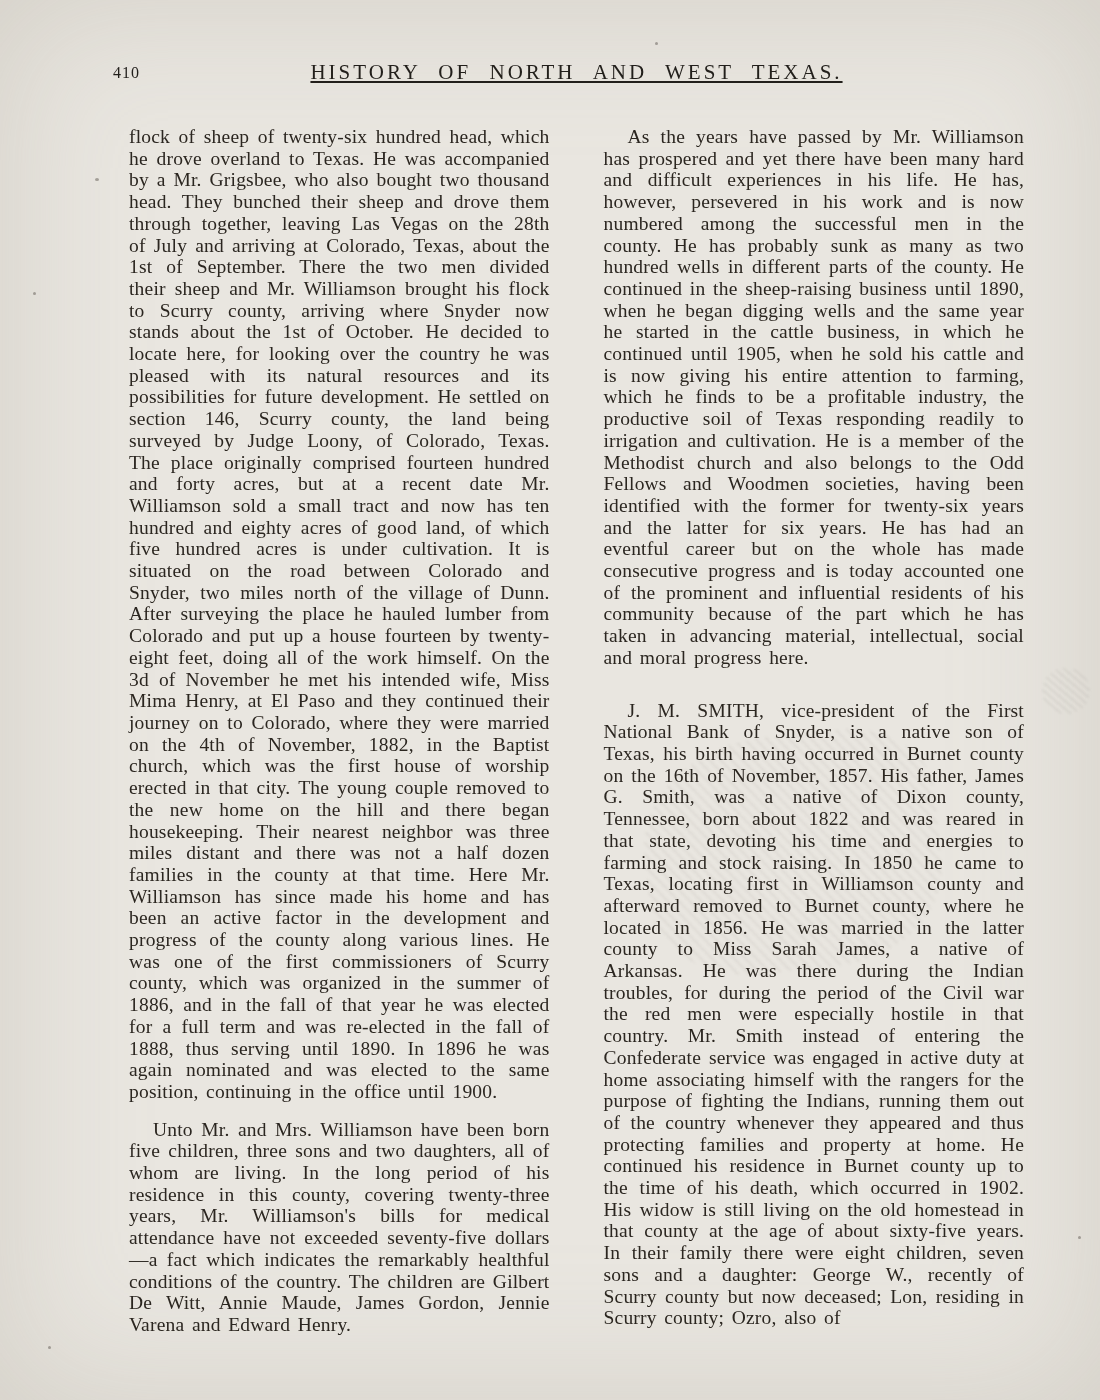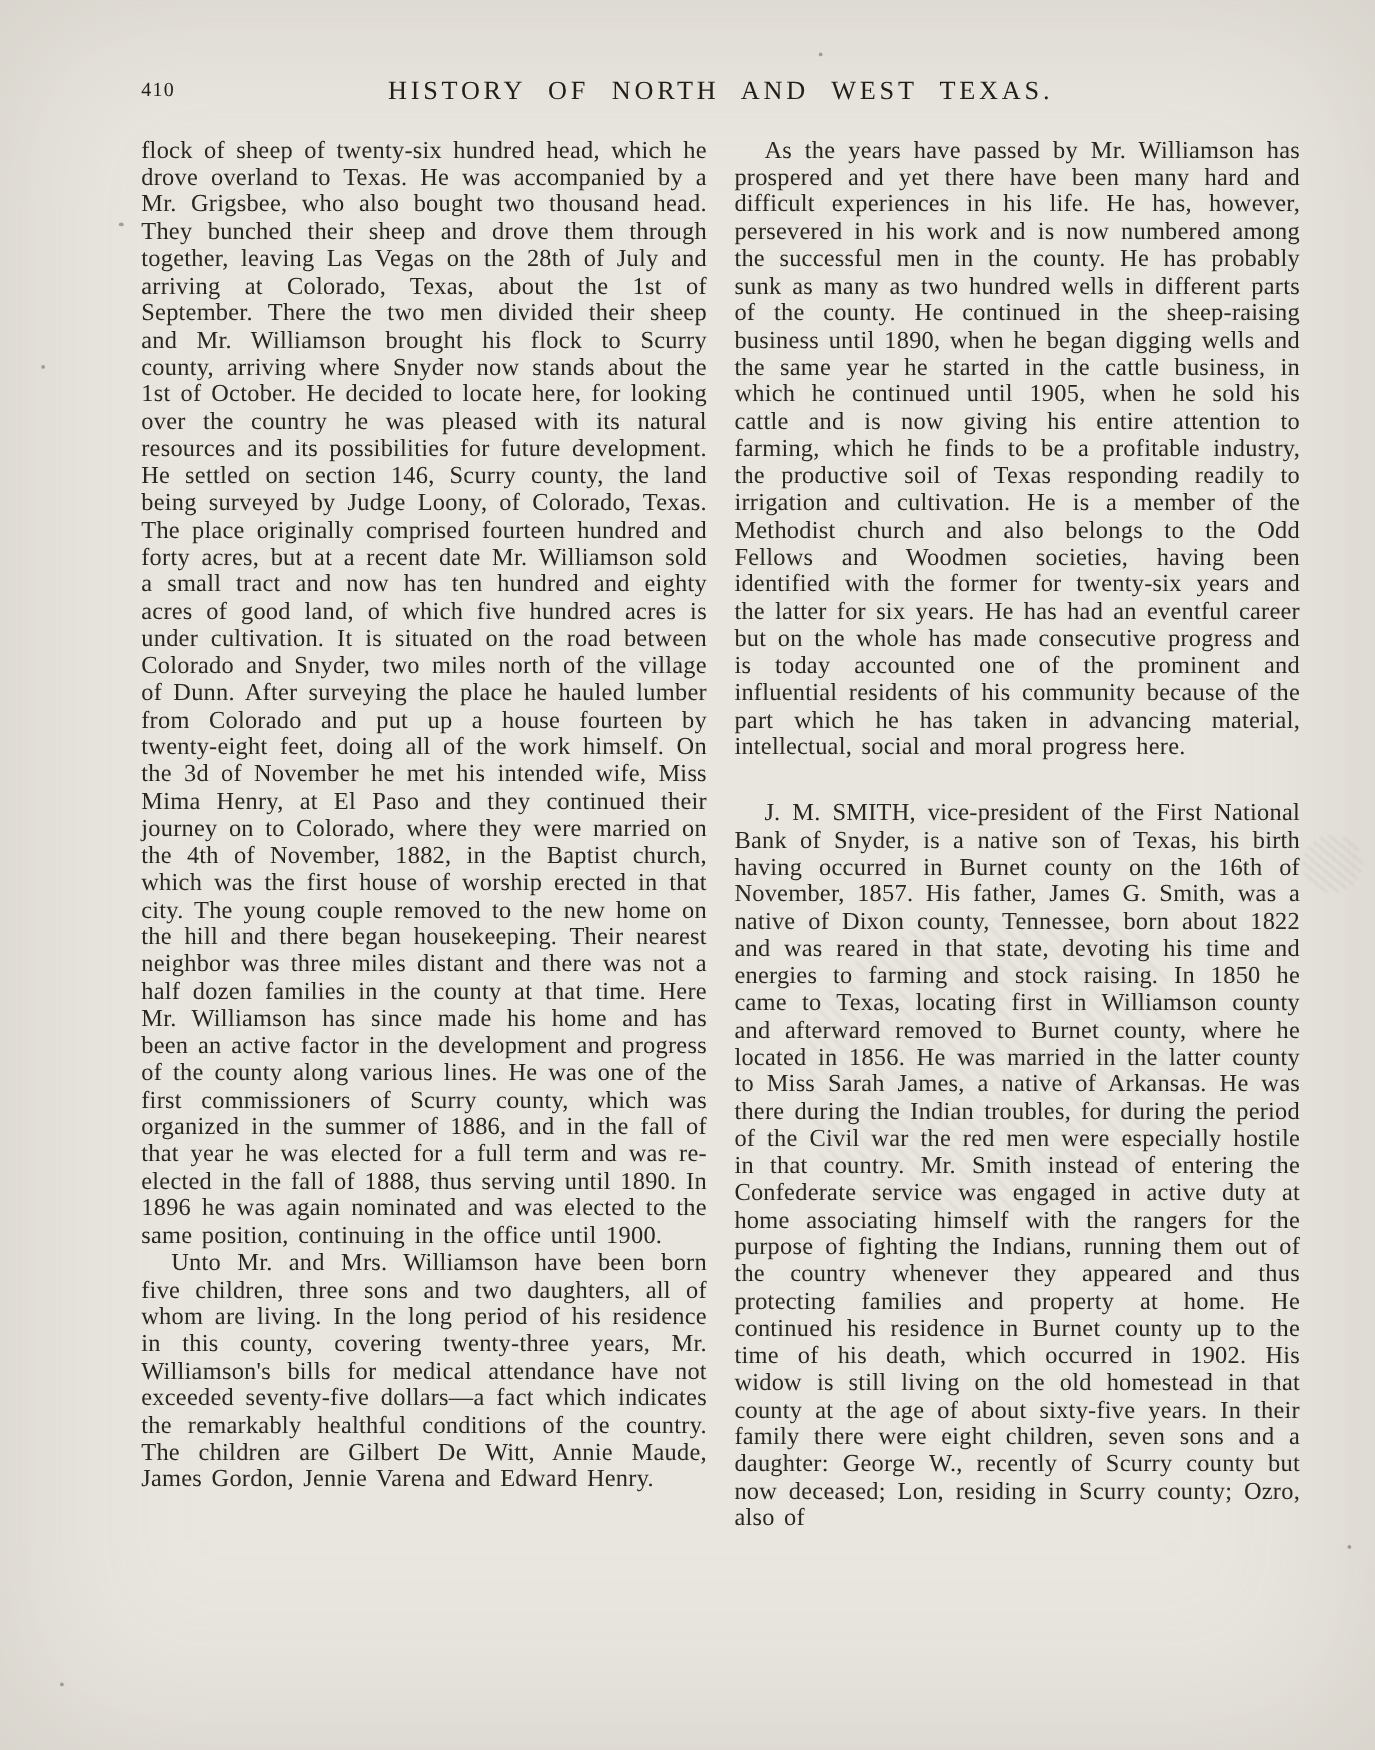--- a/index.html
+++ b/index.html
@@ -32,33 +32,34 @@
     color:var(--ink-header);
   }
   .head-title{
     position:absolute;left:0;right:0;top:0;
     text-align:center;
     font-size:21px;
     letter-spacing:3px;
     word-spacing:10px;
     color:var(--ink-header);
     white-space:nowrap;
+    text-decoration:underline;
   }
   .columns{
     position:absolute;
     top:110px;left:113px;
     width:927px;
     display:flex;
     gap:22px;
   }
   .col{
     width:453px;
   }
   .col p{
-    margin:0;
+    margin:16px;
     font-size:19.5px;
     line-height:21.7px;
     text-align:justify;
     word-spacing:2.5px;
     letter-spacing:0.2px;
     color:var(--ink);
   }
   .col p.indent{ text-indent:24px; }
   .col p.gap-before{ margin-top:31px; }
   

